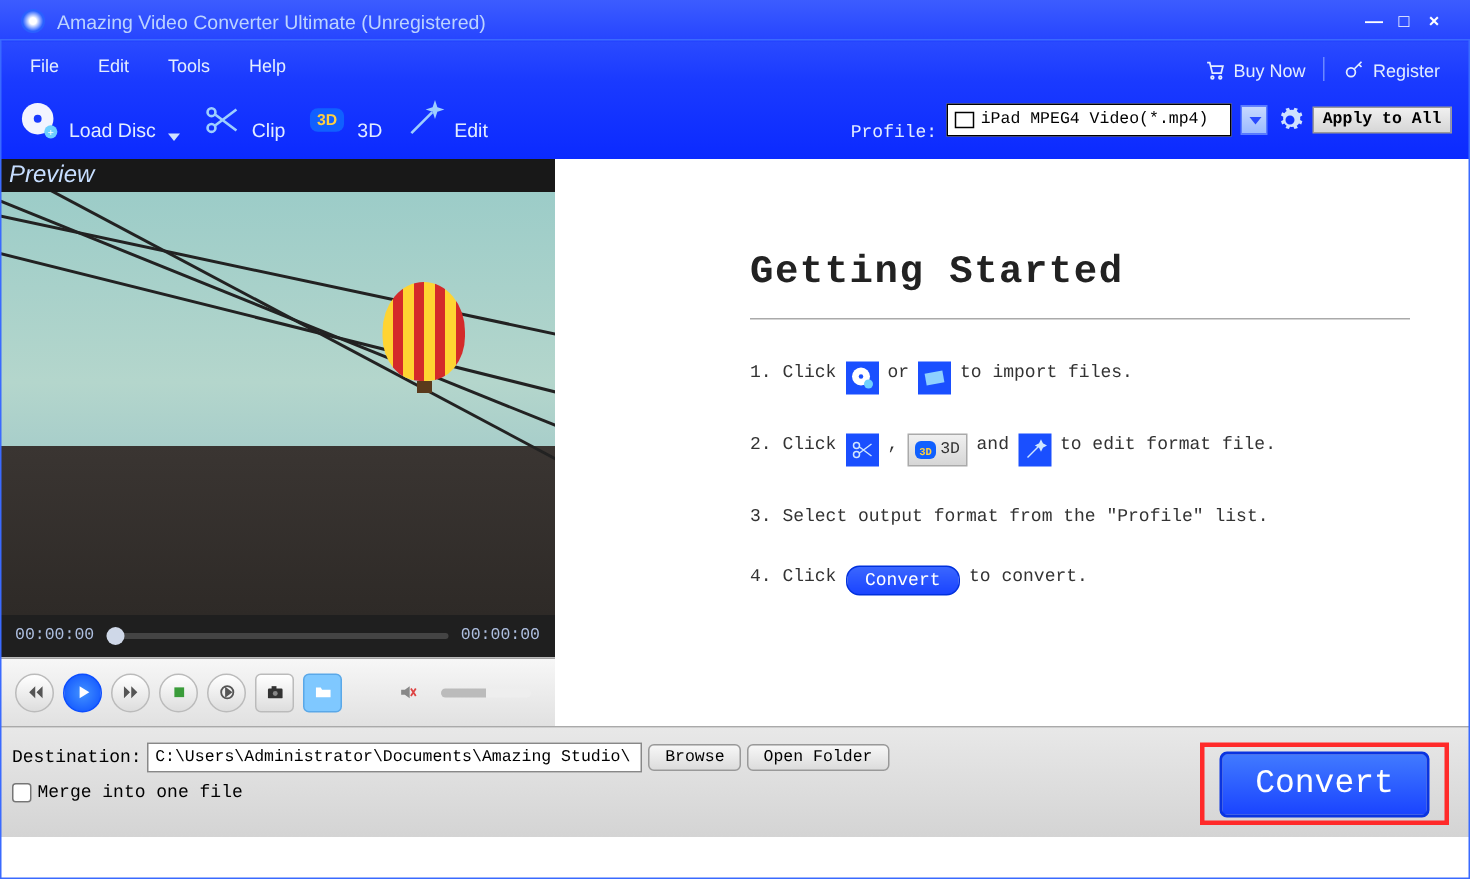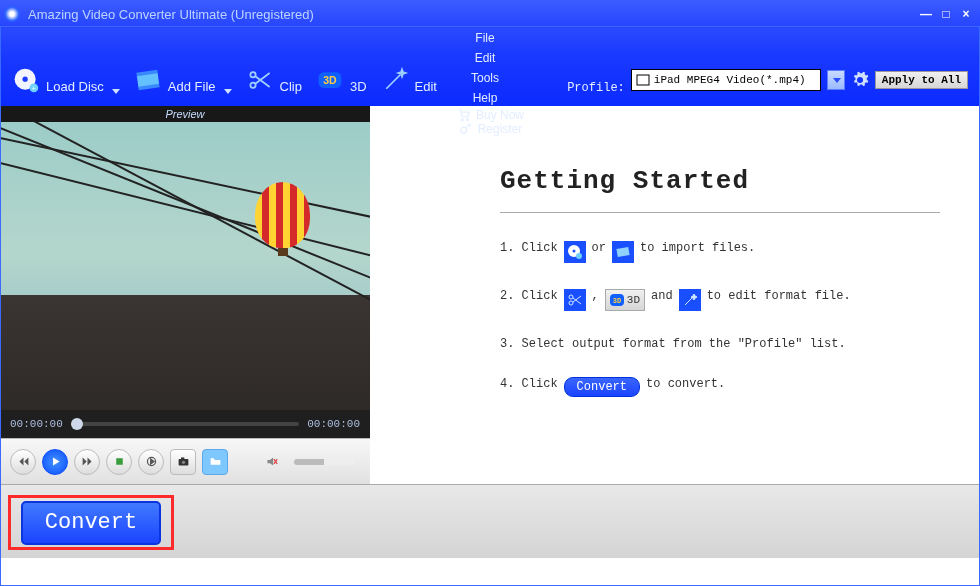--- a/index.html
+++ b/index.html
@@ -1,26 +1,26 @@
 <!DOCTYPE html>
 <html><head>
 <meta charset="utf-8">
 <style>
 * { margin:0; padding:0; box-sizing:border-box; }
 body { width:980px; height:586px; font-family:"Microsoft YaHei",Arial,sans-serif; font-size:12px; background:#fff; overflow:hidden; }
 
 
-.titlebar { background:linear-gradient(#3c5cff,#2544ff); height:28px; display:flex; align-items:center; padding:0 4px; color:#bcd3ff; }
+.titlebar { background:linear-gradient(#3c5cff,#2544ff); height:28px; display:flex; align-items:center; padding:0 14px; color:#bcd3ff; }
 .titlebar .logo { width:16px; height:16px; border-radius:50%; background:radial-gradient(circle,#fff 20%,#2a60ff 60%); margin-right:8px; }
 .titlebar .title { font-size:13px; }
 .titlebar .spacer { flex:1; }
 .winbtn { color:#fff; width:20px; height:16px; cursor:pointer; display:inline-flex; align-items:center; justify-content:center; font-weight:bold; }
 
 
-.menubar { background:linear-gradient(#2a4aff,#1a3aff); height:26px; display:flex; align-items:center; padding:0 12px; color:#e3edff;flex-direction:column; }
+.menubar { background:linear-gradient(#2a4aff,#1a3aff); height:26px; display:flex; align-items:flex-end; padding:0 12px; color:#e3edff; }
 .menubar .menu-item { padding:3px 18px 3px 8px; cursor:pointer; }
 .menubar .spacer { flex:1; }
 .menubar .mb-btn { display:flex; align-items:center; gap:4px; padding:0 8px; cursor:pointer; }
 .menubar .divider { width:1px; height:16px; background:#6a88ff; margin:0 4px; }
 .cart-icon,.key-icon { width:16px; height:14px; }
 
 
 .toolbar { background:linear-gradient(#1a3aff,#0b2aff); height:52px; display:flex; align-items:center; padding:0 12px; gap:14px; color:#e3edff; font-size:13px; }
 .tool { display:flex; align-items:flex-end; gap:6px; cursor:pointer; }
 .tool svg { width:28px; height:28px; }
@@ -28,21 +28,21 @@
 .toolbar .spacer { flex:1; }
 .profile-row { display:flex; align-items:center; gap:6px; }
 .profile-box { background:#fff; border:1px solid #000; height:22px; width:190px; display:flex; align-items:center; padding:0 4px; gap:4px; font-family:"Courier New",monospace; font-size:11px; color:#000;}
 .profile-combo-btn { width:18px; height:20px; background:linear-gradient(#c7d9ff,#9abaff); border:1px solid #5a7cff; display:flex; align-items:center; justify-content:center; cursor:pointer;}
 .gear { width:18px; height:18px; cursor:pointer;}
 .apply-all { background:linear-gradient(#f0f0f0,#d6d6d6); border:1px solid #999; font-size:11px; padding:2px 6px; cursor:pointer; font-family:"Courier New",monospace;font-weight:bold;}
 
 
 .main { display:flex; height:378px; }
 .preview-pane { width:370px; background:#1a1a1a; display:flex; flex-direction:column; }
-.preview-label { color:#c7deff; font-size:11px; font-style:italic; padding:2px 6px; background:#181818;text-align:center;}
+.preview-label { color:#c7deff; font-size:16px; font-style:italic; padding:2px 6px; background:#181818;}
 .preview-video { flex:1; background:linear-gradient(180deg,#9cccc8 0%,#b4d6cc 45%,#a8ceca 60%,#3a3532 60%,#2e2a27 100%); position:relative; overflow:hidden;}
 .wire { position:absolute; width:140%; height:2px; background:#222; transform-origin:left; }
 .balloon { position:absolute; top:60px; right:60px; width:55px; height:66px; border-radius:50% 50% 45% 45%; background:repeating-linear-gradient(90deg,#ffd432 0 7px,#d42a2a 7px 14px); }
 .balloon::after{content:"";position:absolute;bottom:-8px;left:50%;transform:translateX(-50%);width:10px;height:8px;background:#5a3a1c;}
 .timebar { height:28px; background:#1f1f1f; display:flex; align-items:center; padding:0 10px; gap:8px; color:#aebfe0; font-size:11px; font-family:"Courier New",monospace;}
 .track { flex:1; height:4px; background:#444; border-radius:2px; position:relative;}
 .track::before{content:"";position:absolute;left:0;top:-4px;width:12px;height:12px;border-radius:50%;background:#cfd8e8;}
 .controls { height:46px; background:linear-gradient(#f7f7f7,#e1e1e1); display:flex; align-items:center; padding:0 10px; gap:6px; border-top:1px solid #bbb;}
 .cbtn { width:26px; height:26px; border-radius:50%; background:linear-gradient(#fff,#ddd); border:1px solid #bbb; display:flex; align-items:center; justify-content:center; cursor:pointer; color:#555;}
 .cbtn.play{background:radial-gradient(circle,#4292ff,#0b4dff);border-color:#0b4dff;}
@@ -112,29 +112,20 @@
     <svg viewBox="0 0 32 32">
         <circle cx="15" cy="15" r="12" fill="#fff" opacity="0.95"></circle>
         <circle cx="15" cy="15" r="3" fill="#1a3aff"></circle>
         <circle cx="25" cy="25" r="5" fill="#6ed0ff"></circle>
         <text x="25" y="28" font-size="8" fill="#fff" text-anchor="middle">+</text>
       </svg>
     <span>Load Disc</span>
     <span class="dropdown-arrow"></span>
   </div>
   <div class="tool">
-    <svg viewBox="0 0 32 32">
-        <rect x="4" y="8" width="24" height="16" rx="2" fill="#6ed0ff" opacity="0.9" transform="rotate(-8 16 16)"></rect>
-        <rect x="4" y="6" width="24" height="4" fill="#3a88ff" transform="rotate(-8 16 16)"></rect>
-        <rect x="4" y="22" width="24" height="4" fill="#3a88ff" transform="rotate(-8 16 16)"></rect>
-      </svg>
-    <span>Add File</span>
-    <span class="dropdown-arrow"></span>
-  </div>
-  <div class="tool">
     <svg viewBox="0 0 32 32" stroke="#9ecfff" stroke-width="2" fill="none">
         <circle cx="8" cy="22" r="3"></circle>
         <circle cx="8" cy="10" r="3"></circle>
         <path d="M11 12l16 12M11 20l16-12"></path>
       </svg>
     <span>Clip</span>
   </div>
   <div class="tool">
     <svg viewBox="0 0 32 32">
         <rect x="3" y="7" width="26" height="18" rx="6" fill="#1060ff"></rect>
@@ -289,16 +280,28 @@
 
     <div class="step">
       <span>4. Click</span>
       <span class="inline-convert">Convert</span>
       <span>to convert.</span>
     </div>
   </div>
 </div>
 
 <div class="bottombar">
+  <div class="dest-col">
+    <div class="dest-row">
+      <span>Destination:</span>
+      <input class="dest-input" value="C:\Users\Administrator\Documents\Amazing Studio\" style="">
+      <button class="small-btn">Browse</button>
+      <button class="small-btn">Open Folder</button>
+    </div>
+    <div class="merge-row">
+      <input type="checkbox" style="">
+      <span>Merge into one file</span>
+    </div>
+  </div>
   <div class="convert-wrap">
     <button class="convert-btn">Convert</button>
   </div>
 </div>
 
 </body></html>

